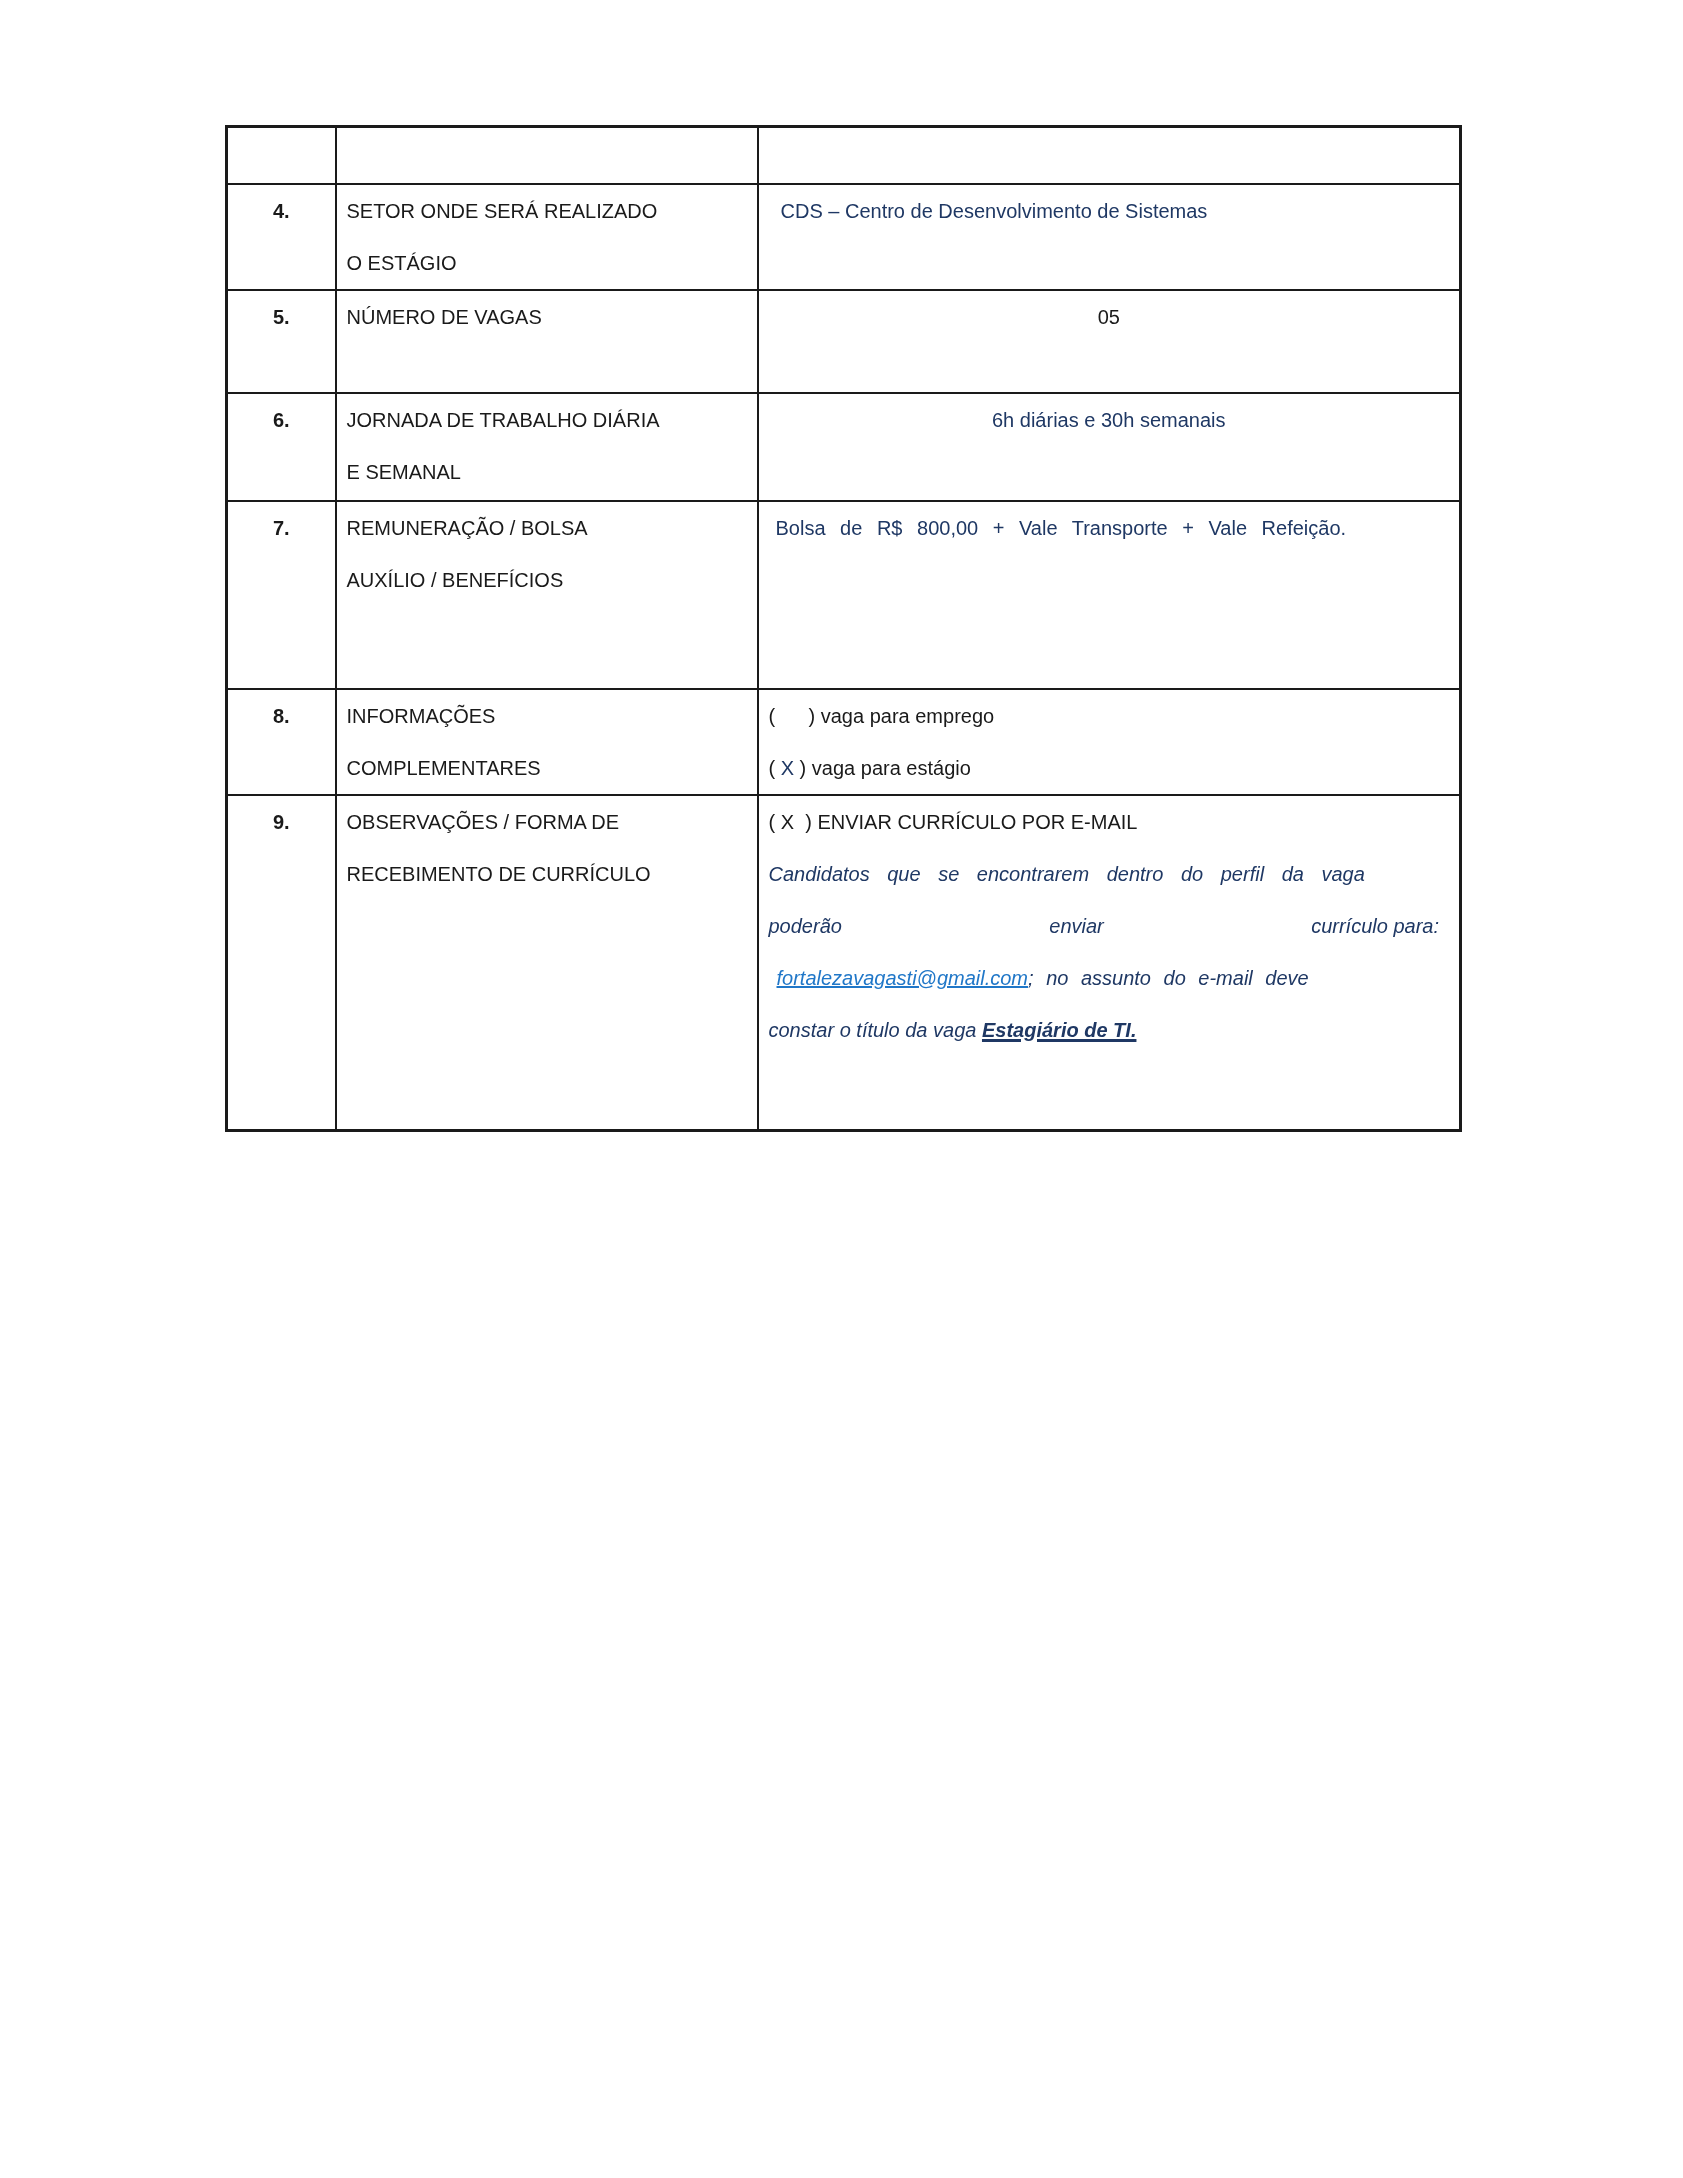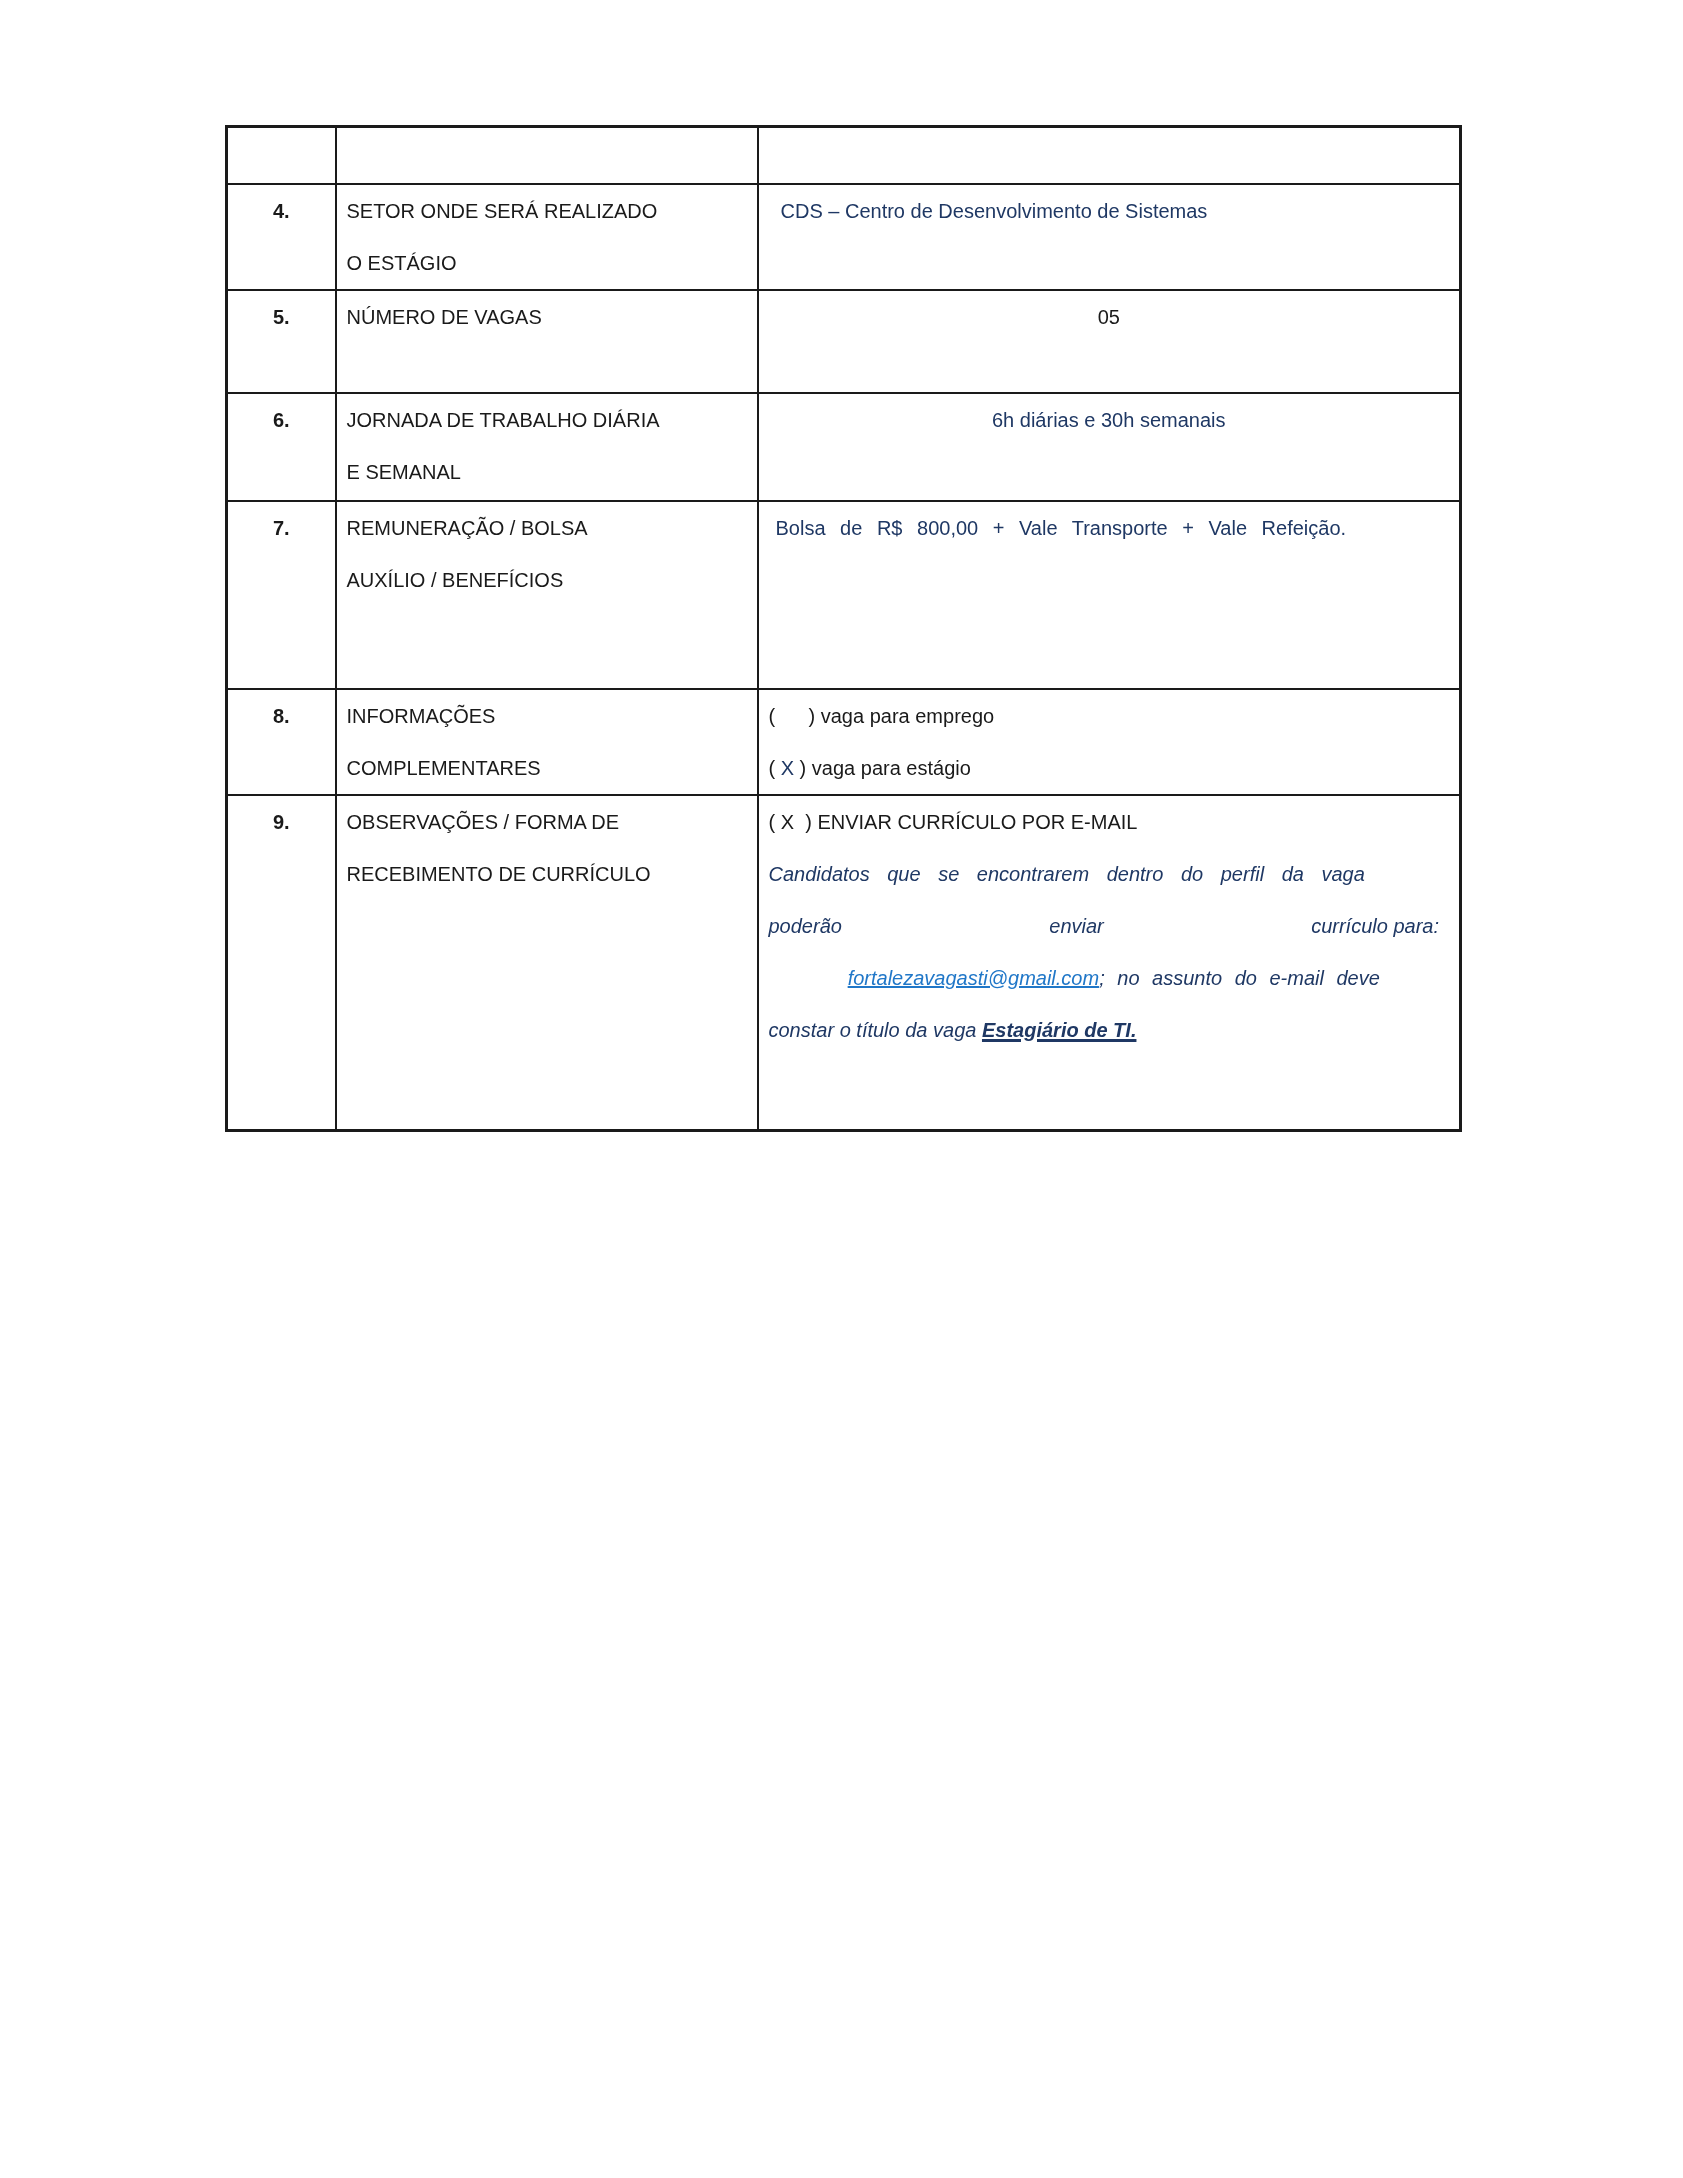--- a/index.html
+++ b/index.html
@@ -144,20 +144,20 @@
       <td class="lbl">OBSERVAÇÕES / FORMA DE
 RECEBIMENTO DE CURRÍCULO</td>
       <td class="val">
         <div class="line black">( X  ) ENVIAR CURRÍCULO POR E-MAIL</div>
         <div class="line ital ws-wide">Candidatos que se encontrarem dentro do perfil da vaga</div>
         <div class="line justify3">
           <span>poderão</span>
           <span>enviar</span>
           <span>currículo para:</span>
         </div>
-        <div class="line ws-med" style="padding-left:18px;text-align:center;"><span class="email-link">fortalezavagasti@gmail.com</span><span class="ital">; no assunto do e-mail deve</span></div>
+        <div class="line ws-med" style="padding-left:18px;"><span class="email-link">fortalezavagasti@gmail.com</span><span class="ital">; no assunto do e-mail deve</span></div>
         <div class="line"><span class="ital">constar o título da vaga </span><span class="bold-underline">Estagiário de TI.</span></div>
       </td>
     </tr>
   </tbody>
     </table>
 </div>
 
 
 </body></html>

